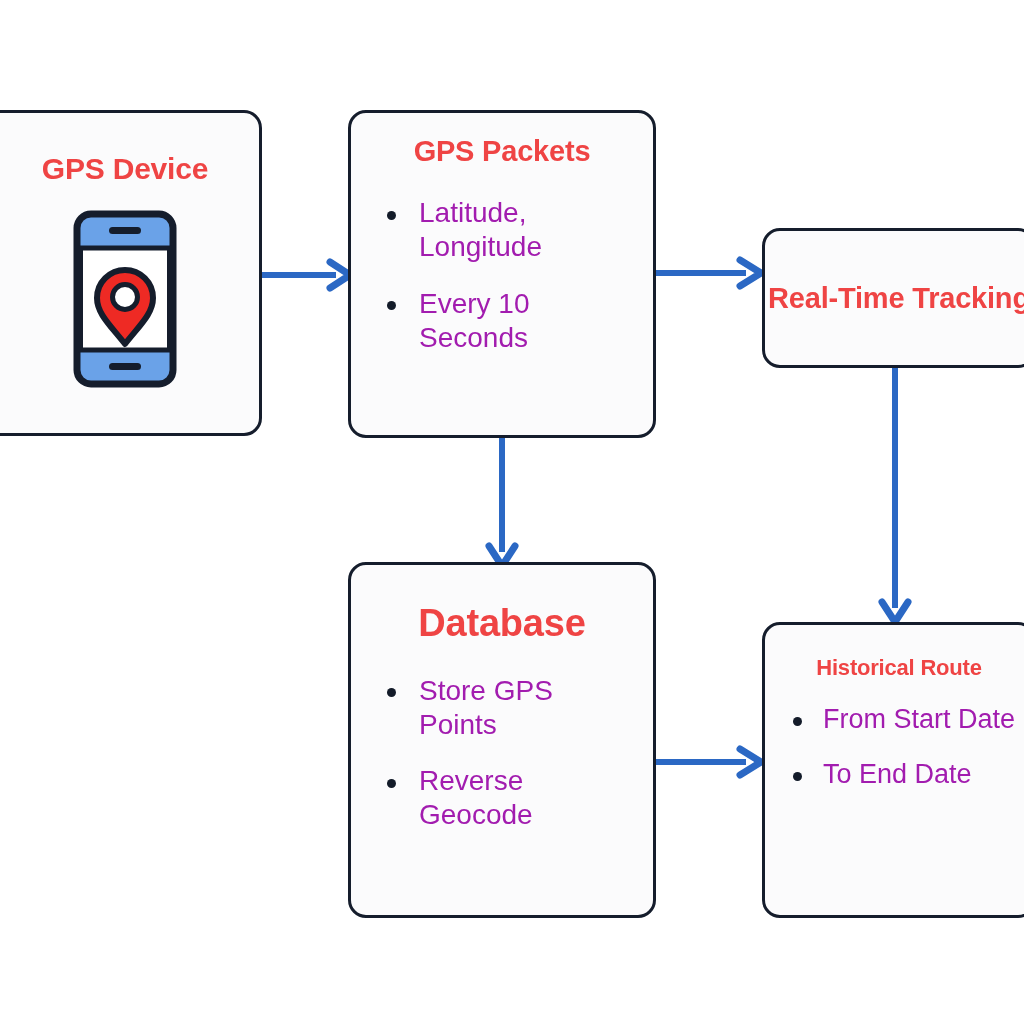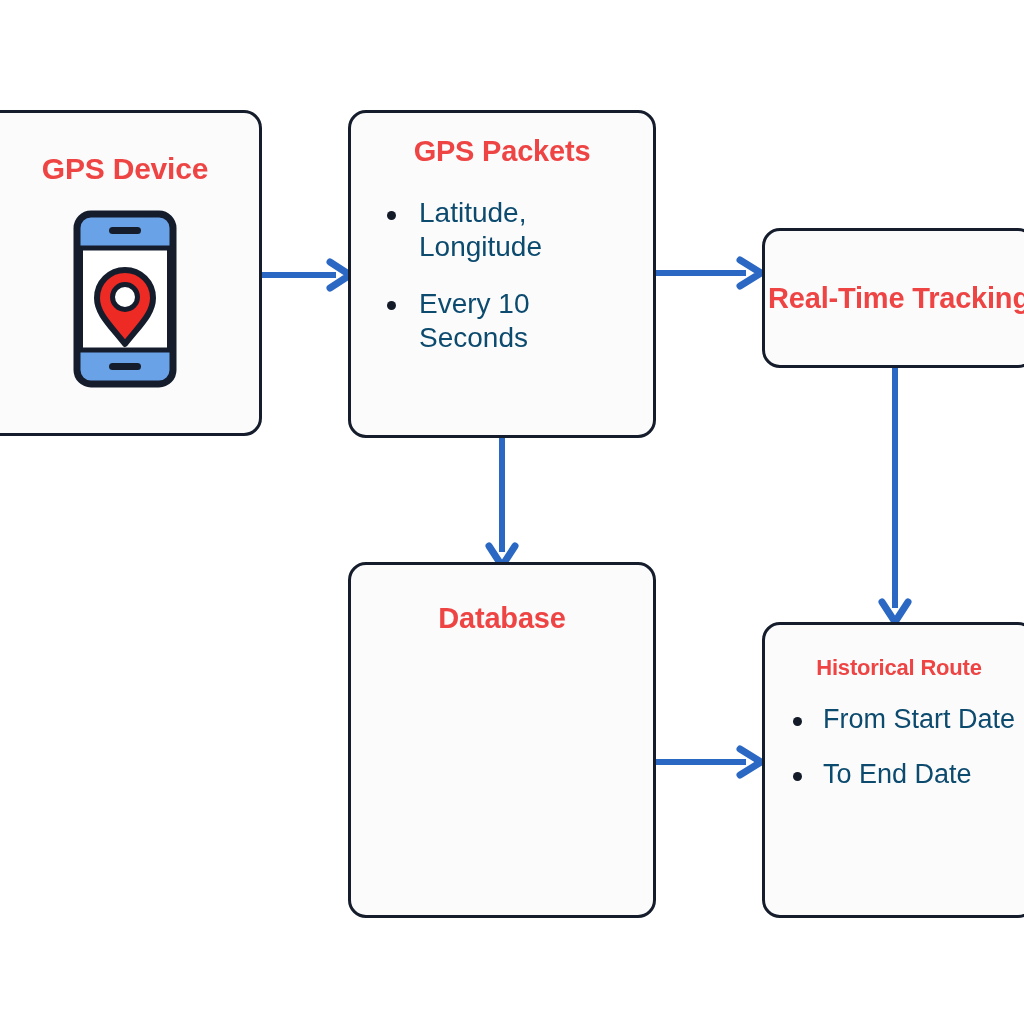--- a/index.html
+++ b/index.html
@@ -39,21 +39,21 @@
   }
   .bullets {
     list-style: none;
     margin: 0;
     padding: 0;
     width: 100%;
     box-sizing: border-box;
   }
   .bullets li {
     position: relative;
-    color: #0c4a6e;
+    color: #a21caf;
     line-height: 1.22;
     margin-bottom: 22px;
   }
   .bullets li:last-child { margin-bottom: 0; margin-top: 6px; }
   .bullets li .dot {
     position: absolute;
     left: 0;
     top: 0.52em;
     width: 9px;
     height: 9px;
@@ -82,21 +82,21 @@
   #node-realtime {
     left: 762px;  top: 228px;  width: 274px;  height: 140px;
     justify-content: center;
     border-top-right-radius: 18px; border-bottom-right-radius: 18px;
   }
   #node-realtime .node-title { font-size: 29px; }
 
   #node-database {
     left: 348px;  top: 562px;  width: 308px;  height: 356px;
   }
-  #node-database .node-title { font-size: 29px; margin-top: 36px; }
+  #node-database .node-title { font-size: 38px; margin-top: 36px; }
   #node-database .bullets {
     margin-top: 28px; padding-left: 36px; padding-right: 16px;
   }
   #node-database .bullets li { font-size: 28px; padding-left: 32px; }
 
   #node-historical {
     left: 762px;  top: 622px;  width: 274px;  height: 296px;
   }
   #node-historical .node-title { font-size: 22px; margin-top: 30px; }
   #node-historical .bullets {
@@ -189,20 +189,30 @@
       </li>
     </ul>
   </div>
 
   <div class="node" id="node-realtime">
     <div class="node-title">Real-Time Tracking</div>
   </div>
 
   <div class="node" id="node-database">
     <div class="node-title">Database</div>
+    <ul class="bullets">
+      <li>
+        <span class="dot"></span>
+        <span class="txt">Store GPS Points</span>
+      </li>
+      <li>
+        <span class="dot"></span>
+        <span class="txt">Reverse Geocode</span>
+      </li>
+    </ul>
   </div>
 
   <div class="node" id="node-historical">
     <div class="node-title">Historical Route</div>
     <ul class="bullets">
       <li>
         <span class="dot"></span>
         <span class="txt">From Start Date</span>
       </li>
       <li>

